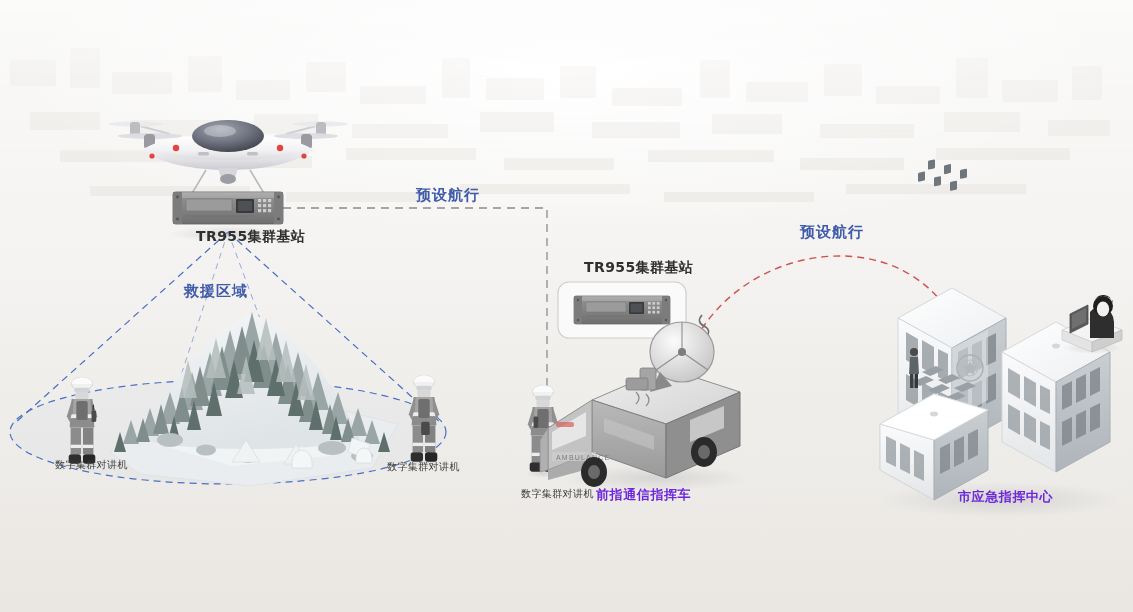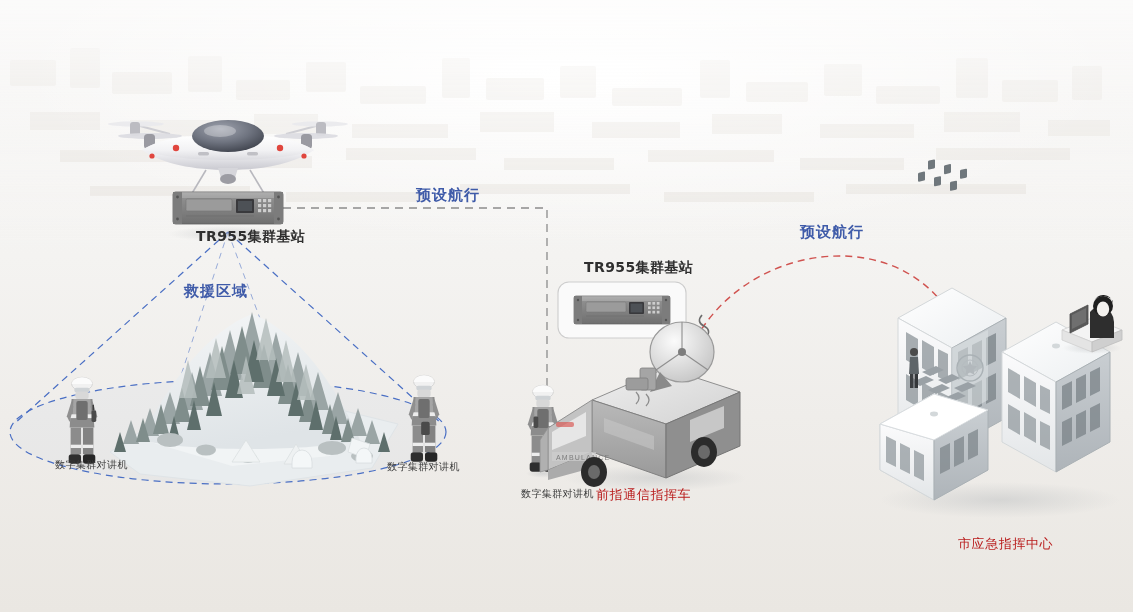--- a/index.html
+++ b/index.html
@@ -11,21 +11,21 @@
   #stage{position:absolute;inset:0;width:1133px;height:612px;}
   .bg-haze{position:absolute;inset:0;
     background:
       radial-gradient(ellipse 70% 40% at 50% 12%, #ffffff 0%, rgba(255,255,255,0) 70%),
       linear-gradient(180deg,#f7f6f5 0%,#f4f3f1 42%,#efedea 68%,#eae7e2 100%);
   }
   .bg-city{position:absolute;left:0;right:0;bottom:0;height:250px;opacity:.5;}
   .label{position:absolute;white-space:nowrap;color:#3b3b3b;font-size:11px;letter-spacing:.4px;}
   .label.blue{color:#3f5ba9;font-size:15px;font-weight:600;letter-spacing:1px;}
   .label.node{font-size:14px;color:#2f2f2f;font-weight:600;}
-  .label.big{font-size:13px;font-weight:400;color:#b91c1c;letter-spacing:.6px;text-align:right;}
+  .label.big{font-size:13px;font-weight:700;color:#6d28d9;letter-spacing:.6px;text-align:right;}
   svg{position:absolute;left:0;top:0;overflow:visible;}
 </style>
 </head>
 <body>
 
 <div id="stage">
 
   <div class="bg-haze"></div>
 
   <svg class="bg-city" width="1133" height="250" viewBox="0 0 1133 250">
@@ -584,21 +584,21 @@
   <div class="label blue" style="left:800px;top:223px;">预设航行</div>
 
   <div class="label blue" style="left:184px;top:282px;">救援区域</div>
 
   <div class="label node" style="left:196px;top:228px;">TR955集群基站</div>
 
   <div class="label node" style="left:584px;top:259px;">TR955集群基站</div>
 
   <div class="label big" style="left:596px;top:486px;">前指通信指挥车</div>
 
-  <div class="label big" style="left:958px;top:535px;">市应急指挥中心</div>
+  <div class="label big" style="left:958px;top:488px;">市应急指挥中心</div>
 
   <div class="label" style="left:55px;top:458px;font-size:10px;">数字集群对讲机</div>
 
   <div class="label" style="left:387px;top:460px;font-size:10px;">数字集群对讲机</div>
 
   <div class="label" style="left:521px;top:487px;font-size:10px;">数字集群对讲机</div>
 
 </div>
 
 </body></html>

